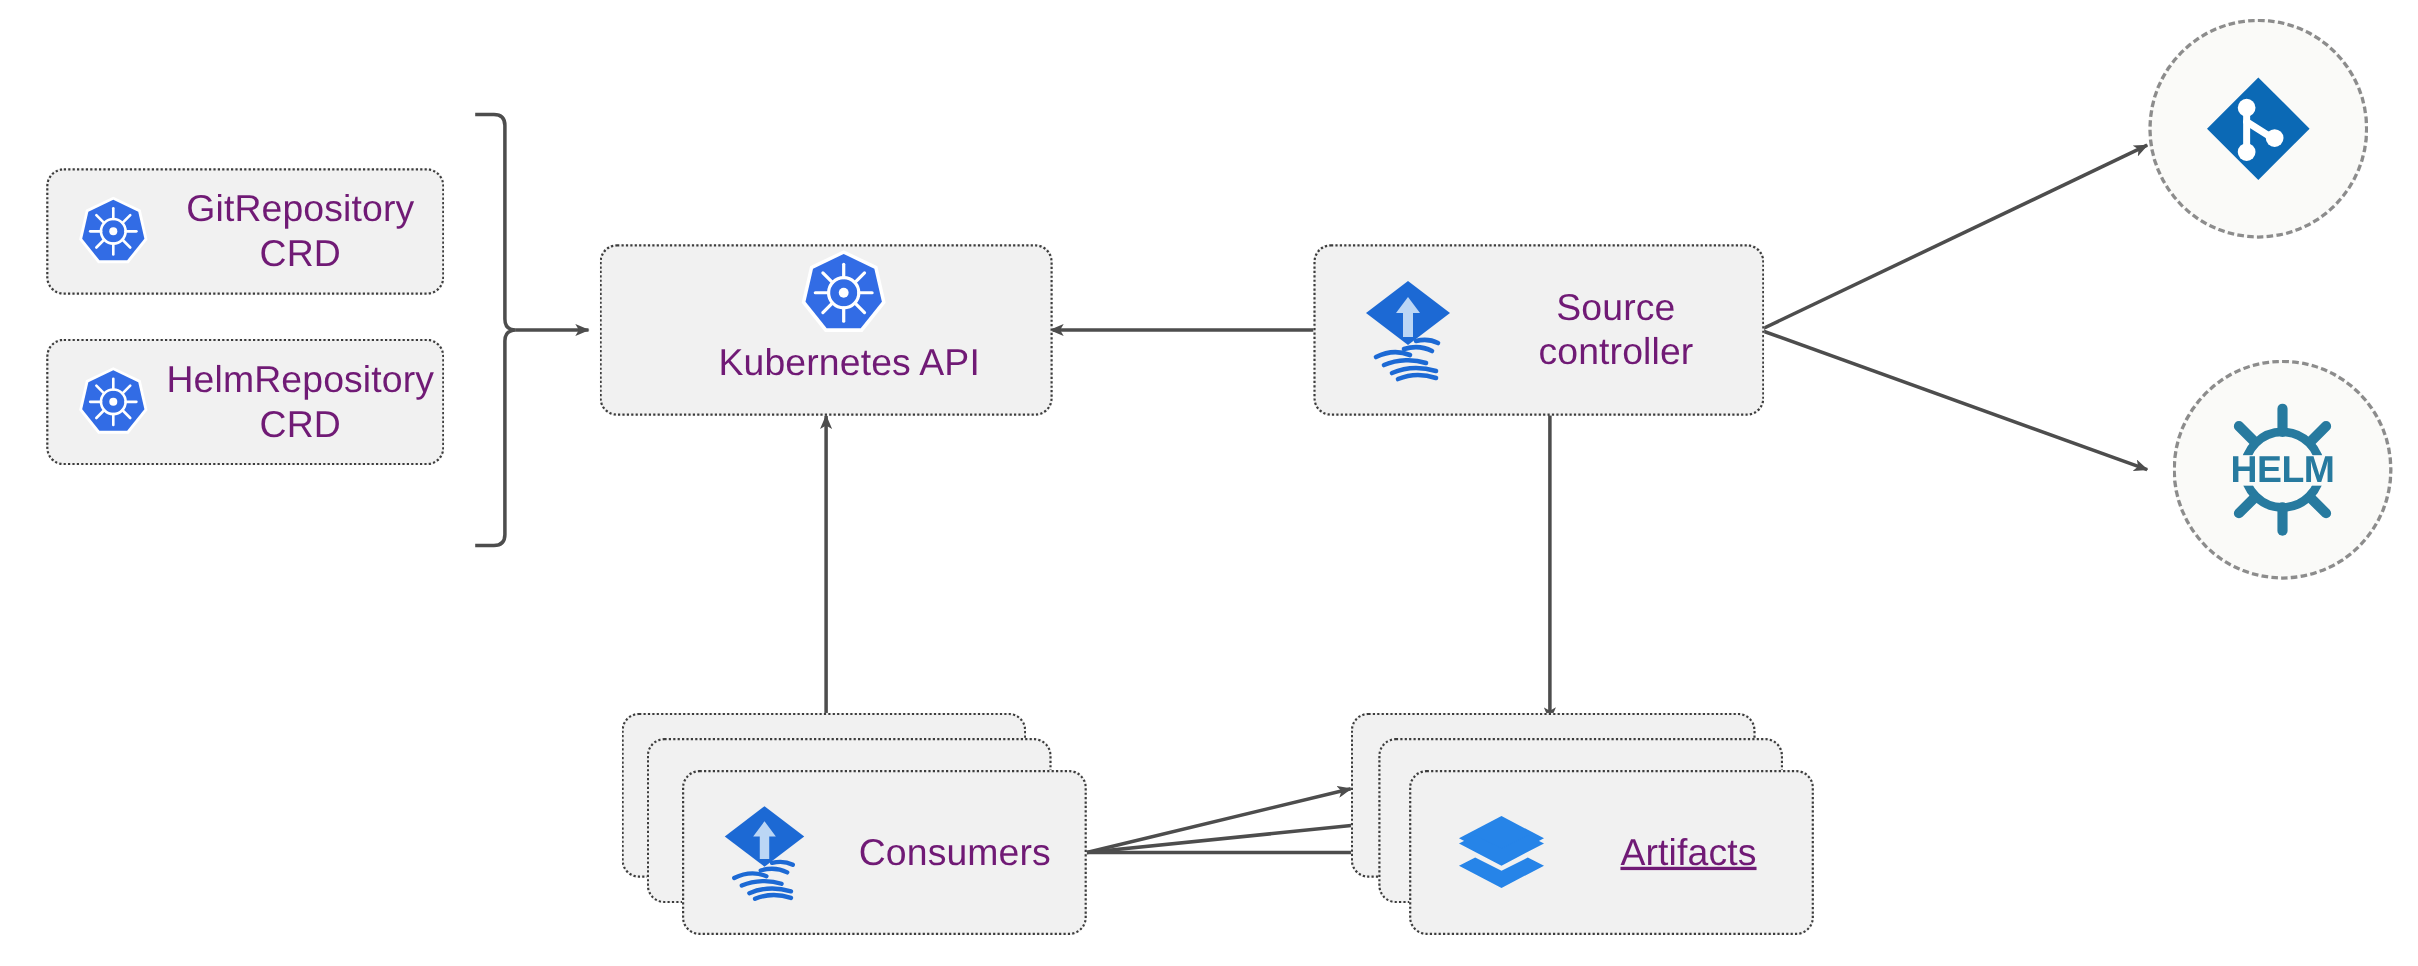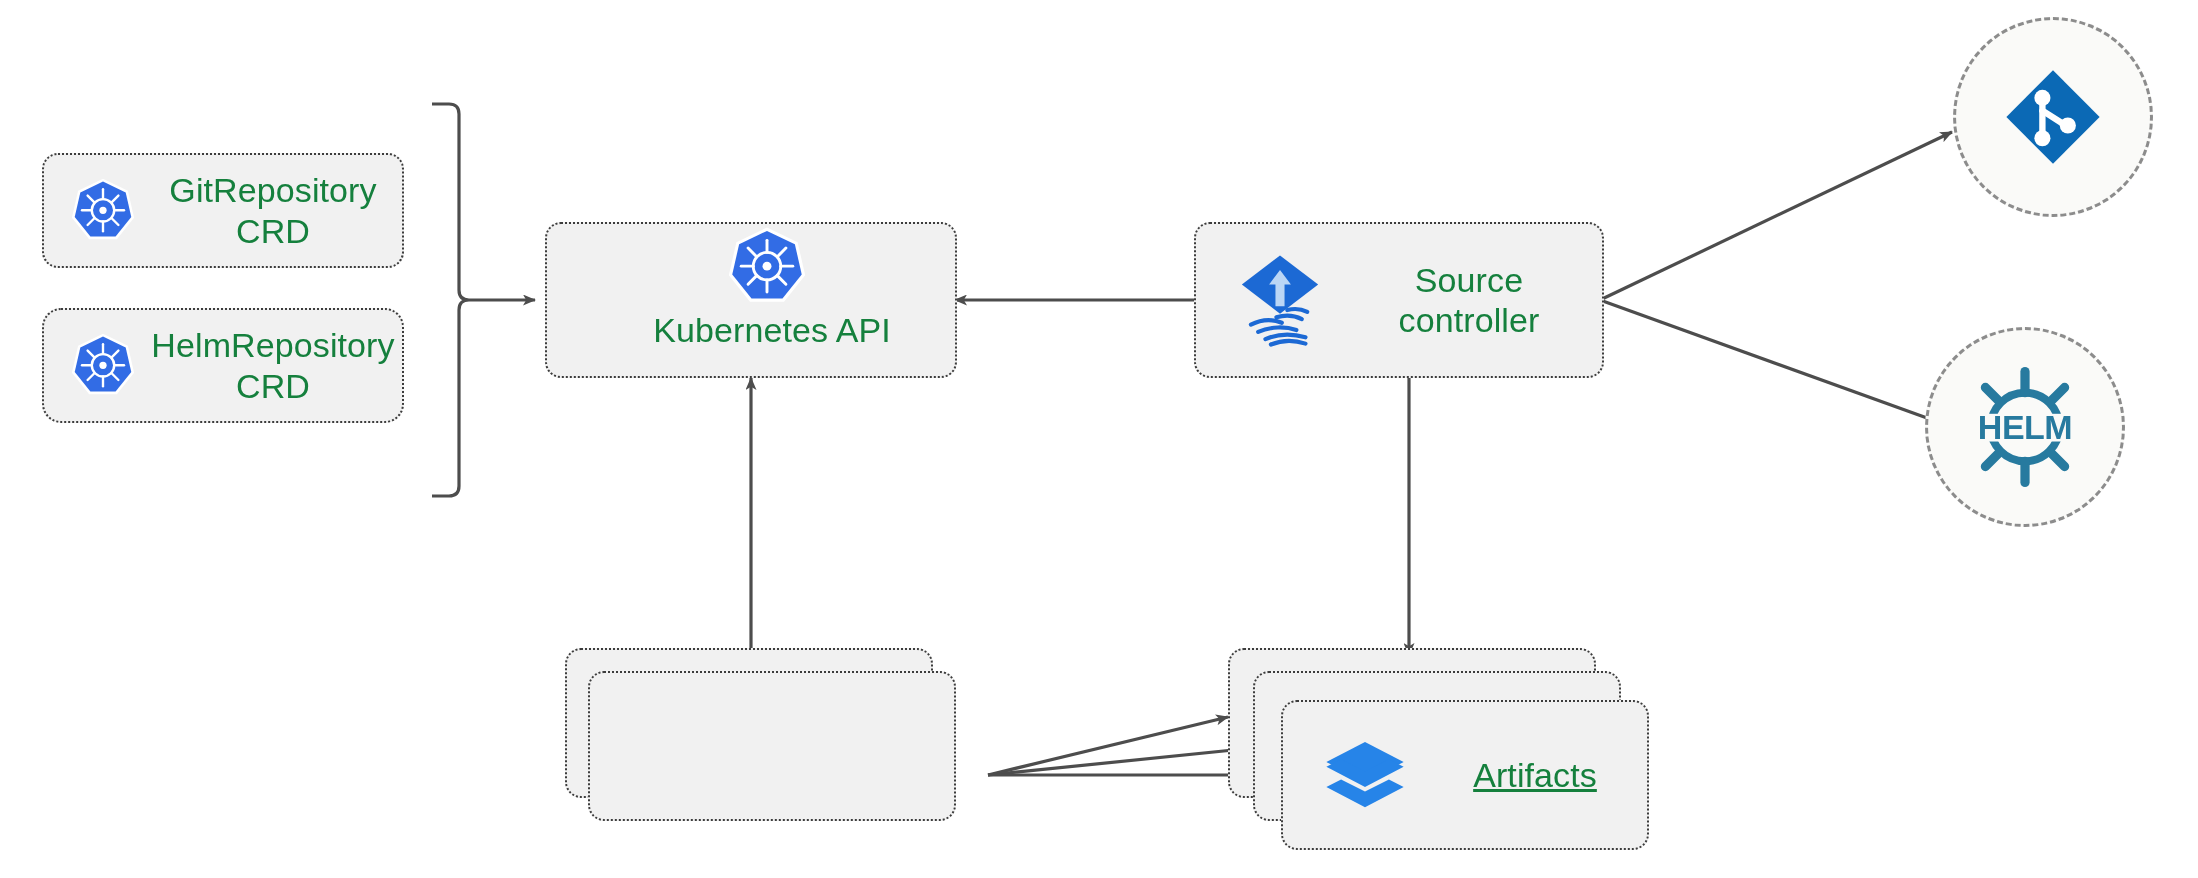--- a/index.html
+++ b/index.html
@@ -38,21 +38,21 @@
     justify-content: flex-start;
   }
   .node-ghost {
     position: absolute;
     box-sizing: border-box;
     background: #f1f1f1;
     border: 2.5px dotted #3c3c3c;
     border-radius: 16px;
   }
   .node-label {
-    color: #15803d;
+    color: #701a75;
     font-size: 34px;
     line-height: 1.18;
     text-align: center;
     white-space: pre-line;
     letter-spacing: .1px;
   }
   .node-icon {
     flex: 0 0 auto;
     display: flex;
     align-items: center;
@@ -124,21 +124,21 @@
           <line x1="72" y1="28" x2="62" y2="38"></line>
           <line x1="38" y1="60" x2="28" y2="70"></line>
         </g>
         <circle cx="50" cy="49" r="5.2" fill="#ffffff"></circle>
       </svg>
     </span>
     <span class="node-label" style="flex:1; margin-left:6px;">GitRepository
 CRD</span>
   </div>
 
-  <div class="node" style="left:42px; top:308px; width:362px; height:115px; padding-left:24px;border-radius:19px;">
+  <div class="node" style="left:42px; top:308px; width:362px; height:115px; padding-left:24px;">
     <span class="node-icon">
       <svg class="svg-ic" width="70" height="70" viewBox="0 0 100 100">
         <path d="M50 4 L85.6 21.1 L94.4 59.6 L69.8 90.4 L30.2 90.4 L5.6 59.6 L14.4 21.1 Z" fill="#ffffff"></path>
         <path d="M50 8 L82.4 23.6 L90.4 58.6 L68 86.6 L32 86.6 L9.6 58.6 L17.6 23.6 Z" fill="#326CE5"></path>
         <g fill="none" stroke="#ffffff" stroke-width="3.4" stroke-linecap="round">
           <circle cx="50" cy="49" r="16"></circle>
           <line x1="50" y1="19" x2="50" y2="33"></line>
           <line x1="50" y1="65" x2="50" y2="79"></line>
           <line x1="20" y1="49" x2="34" y2="49"></line>
           <line x1="66" y1="49" x2="80" y2="49"></line>
@@ -192,20 +192,37 @@
           <path d="M40 104 C 52 99, 66 99, 78 103"></path>
         </g>
       </svg>
     </span>
     <span class="node-label" style="flex:1; margin-left:10px;">Source
 controller</span>
   </div>
 
   <div class="node-ghost" style="left:565px; top:648px; width:368px; height:150px;"></div>
   <div class="node-ghost" style="left:588px; top:671px; width:368px; height:150px;"></div>
+  <div class="node" style="left:620px; top:700px; width:368px; height:150px; padding-left:30px;">
+    <span class="node-icon">
+      <svg class="svg-ic" width="86" height="96" viewBox="0 0 100 110">
+        <path d="M50 6 L92 38 L50 70 L8 38 Z" fill="#1C69D4"></path>
+        <path d="M50 22 L62 38 L55 38 L55 62 L45 62 L45 38 L38 38 Z" fill="#BBD6F5"></path>
+        <g stroke="#1C69D4" stroke-width="4.6" stroke-linecap="round" fill="none">
+          <path d="M18 82 C 30 76, 42 76, 52 80"></path>
+          <path d="M26 90 C 40 84, 56 84, 68 88"></path>
+          <path d="M34 98 C 48 92, 64 92, 78 96"></path>
+          <path d="M46 74 C 56 71, 66 72, 74 76"></path>
+          <path d="M58 66 C 66 64, 74 65, 80 68"></path>
+          <path d="M40 104 C 52 99, 66 99, 78 103"></path>
+        </g>
+      </svg>
+    </span>
+    <span class="node-label" style="flex:1; margin-left:12px;">Consumers</span>
+  </div>
 
   <div class="node-ghost" style="left:1228px; top:648px; width:368px; height:150px;"></div>
   <div class="node-ghost" style="left:1253px; top:671px; width:368px; height:150px;"></div>
   <div class="node" style="left:1281px; top:700px; width:368px; height:150px; padding-left:36px;">
     <span class="node-icon">
       <svg class="svg-ic" width="92" height="92" viewBox="0 0 100 100">
         <path d="M50 14 L92 36 L50 58 L8 36 Z" fill="#2684E8"></path>
         <path d="M50 46 L24 33 L8 41 L50 63 L92 41 L76 33 Z" fill="#2684E8"></path>
         <path d="M50 68 L24 55 L8 63 L50 85 L92 63 L76 55 Z" fill="#2684E8"></path>
       </svg>
@@ -221,21 +238,21 @@
           <line x1="40" y1="34" x2="40" y2="68"></line>
           <path d="M40 44 L62 58"></path>
         </g>
         <circle cx="40" cy="32" r="7.6" fill="#ffffff"></circle>
         <circle cx="40" cy="70" r="7.6" fill="#ffffff"></circle>
         <circle cx="64" cy="58" r="7.6" fill="#ffffff"></circle>
       </svg>
     </span>
   </div>
 
-  <div class="circle-node" style="left:1925px; top:327px; width:200px; height:200px;">
+  <div class="circle-node" style="left:1975px; top:327px; width:200px; height:200px;">
     <span style="position:relative; width:132px; height:132px; display:block;">
       <svg class="svg-ic" width="132" height="132" viewBox="0 0 100 100">
         <circle cx="50" cy="50" r="26" fill="none" stroke="#277A9F" stroke-width="6"></circle>
         <g stroke="#277A9F" stroke-width="7" stroke-linecap="round">
           <line x1="50" y1="8" x2="50" y2="24"></line>
           <line x1="50" y1="76" x2="50" y2="92"></line>
           <line x1="20" y1="20" x2="31" y2="31"></line>
           <line x1="69" y1="69" x2="80" y2="80"></line>
           <line x1="80" y1="20" x2="69" y2="31"></line>
           <line x1="31" y1="69" x2="20" y2="80"></line>

